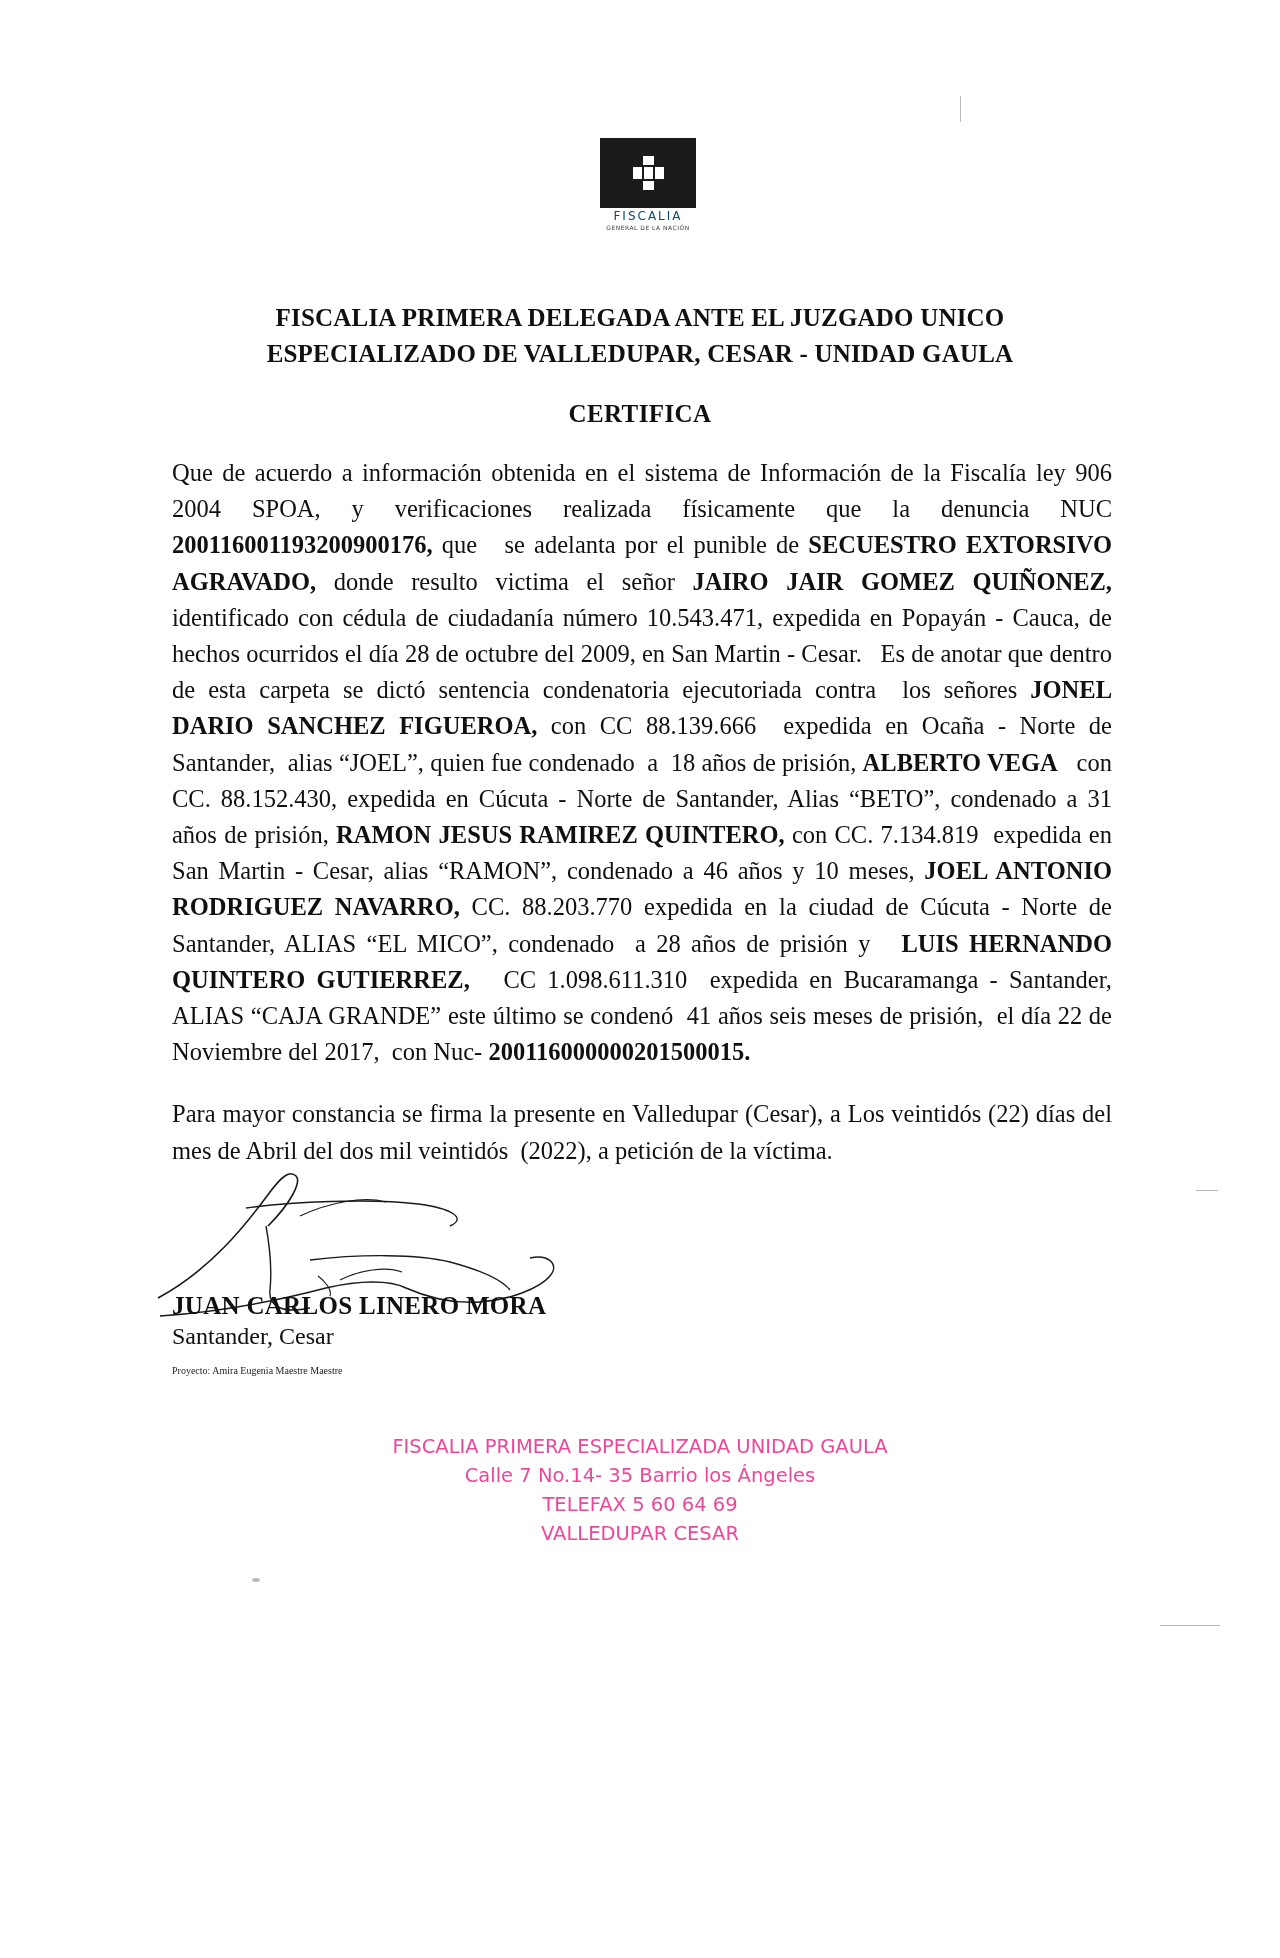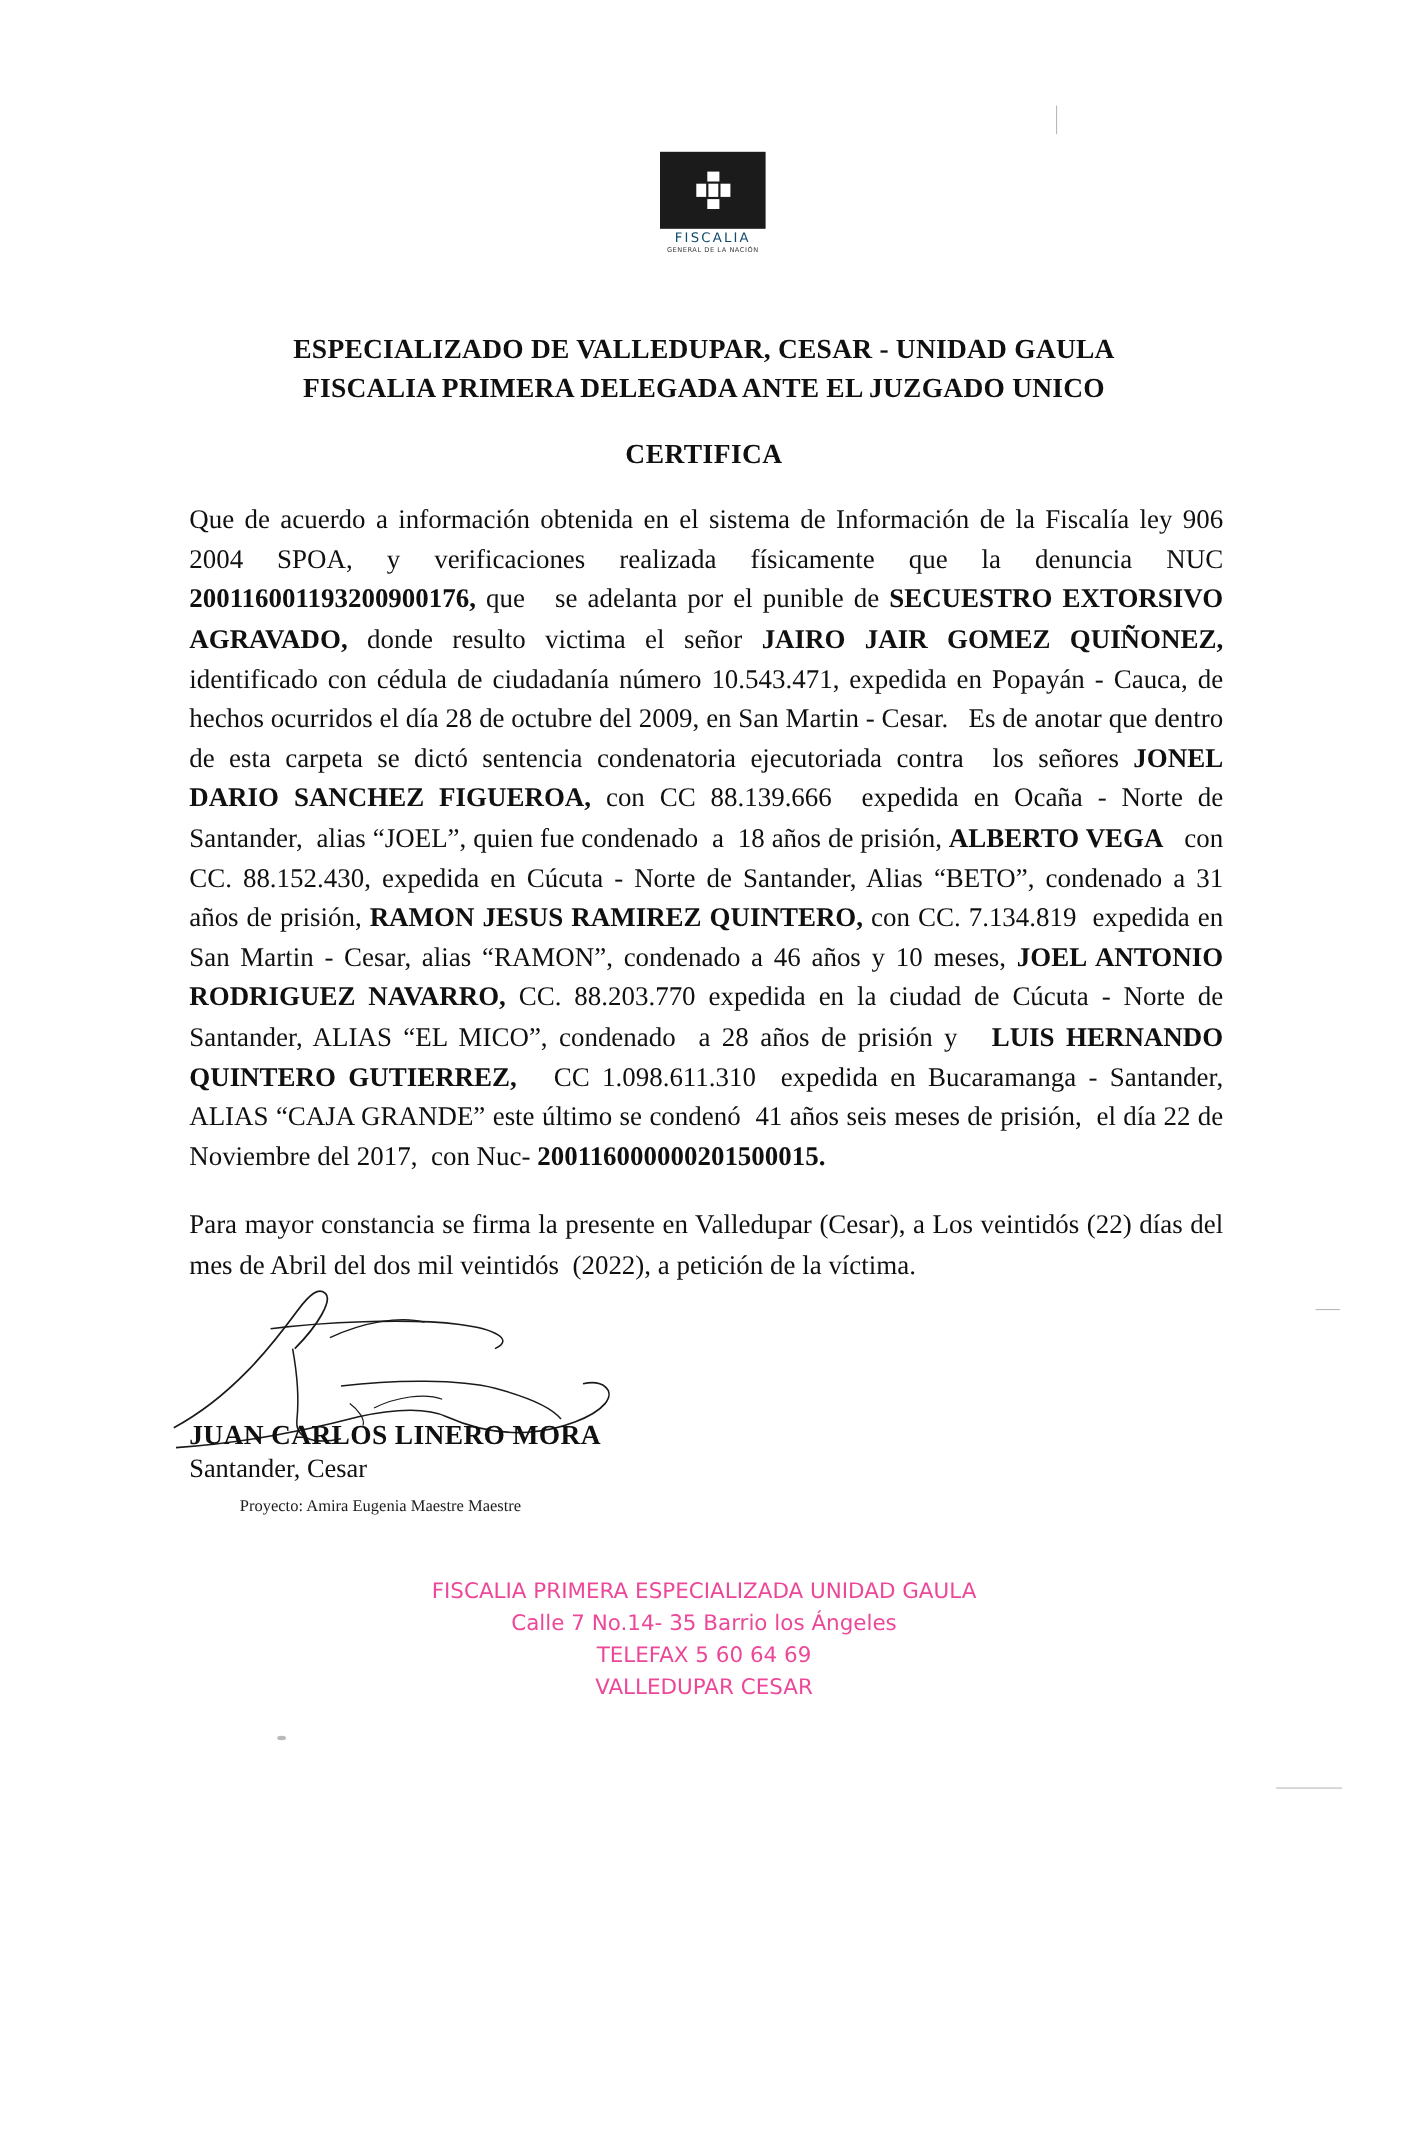--- a/index.html
+++ b/index.html
@@ -119,24 +119,23 @@
     line-height: 31px;
   }
   .sign-name {
     font-weight: bold;
     font-size: 25px;
     letter-spacing: 0.3px;
   }
   .sign-role { font-size: 24px; }
   .sign-city { font-size: 24px; }
   .sign-proy {
-    font-size: 15px;
+    font-size: 10px;
     margin-top: 3px;
     color: #1d1d1d;
-    margin-left: 46px;
   }
 
   
   .signature-svg {
     position: absolute;
     top: 1130px;
     left: 150px;
     width: 560px;
     height: 190px;
     pointer-events: none;
@@ -182,22 +181,22 @@
         <span class="lg-c"></span>
         <span class="lg-d"></span>
         <span class="lg-e"></span>
       </div>
     </div>
     <div class="logo-name">FISCALIA</div>
     <div class="logo-sub">GENERAL DE LA NACIÓN</div>
   </div>
 
   <div class="doc-header">
+    <div>FISCALIA PRIMERA DELEGADA ANTE EL JUZGADO UNICO</div>
     <div>ESPECIALIZADO DE VALLEDUPAR, CESAR - UNIDAD GAULA</div>
-    <div>FISCALIA PRIMERA DELEGADA ANTE EL JUZGADO UNICO</div>
   </div>
 
   <div class="certifica">CERTIFICA</div>
 
   <div class="body-text">
     <p class="para-1">Que de acuerdo a información obtenida en el sistema de Información de la Fiscalía ley 906 2004 SPOA, y verificaciones realizada físicamente que la denuncia NUC <b>200116001193200900176,</b> que&nbsp;&nbsp; se adelanta por el punible de <b>SECUESTRO EXTORSIVO AGRAVADO,</b> donde resulto victima el señor <b>JAIRO JAIR GOMEZ QUIÑONEZ,</b> identificado con cédula de ciudadanía número 10.543.471, expedida en Popayán - Cauca, de hechos ocurridos el día 28 de octubre del 2009, en San Martin - Cesar.&nbsp;&nbsp; Es de anotar que dentro de esta carpeta se dictó sentencia condenatoria ejecutoriada contra&nbsp; los señores <b>JONEL DARIO SANCHEZ FIGUEROA,</b> con CC 88.139.666&nbsp; expedida en Ocaña - Norte de Santander,&nbsp; alias “JOEL”, quien fue condenado&nbsp; a&nbsp; 18 años de prisión, <b>ALBERTO VEGA</b>&nbsp;&nbsp; con CC. 88.152.430, expedida en Cúcuta - Norte de Santander, Alias “BETO”, condenado a 31 años de prisión, <b>RAMON JESUS RAMIREZ QUINTERO,</b> con CC. 7.134.819&nbsp; expedida en San Martin - Cesar, alias “RAMON”, condenado a 46 años y 10 meses, <b>JOEL ANTONIO RODRIGUEZ NAVARRO,</b> CC. 88.203.770 expedida en la ciudad de Cúcuta - Norte de Santander, ALIAS “EL MICO”, condenado&nbsp; a 28 años de prisión y&nbsp;&nbsp; <b>LUIS HERNANDO QUINTERO GUTIERREZ,</b>&nbsp;&nbsp; CC 1.098.611.310&nbsp; expedida en Bucaramanga - Santander, ALIAS “CAJA GRANDE” este último se condenó&nbsp; 41 años seis meses de prisión,&nbsp; el día 22 de Noviembre del 2017,&nbsp; con Nuc- <b>200116000000201500015.</b></p>
     <p class="para-2">Para mayor constancia se firma la presente en Valledupar (Cesar), a Los veintidós (22) días del mes de Abril del dos mil veintidós&nbsp; (2022), a petición de la víctima.</p>
   </div>
 
   <svg class="signature-svg" viewBox="0 0 560 190" fill="none">

